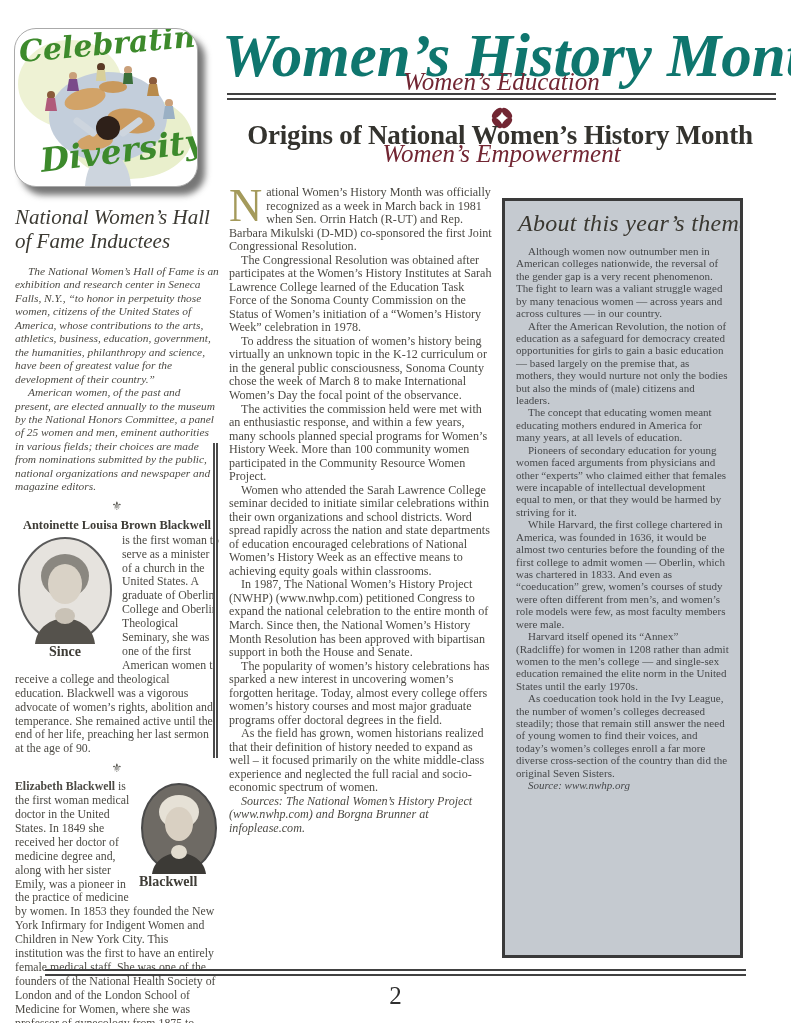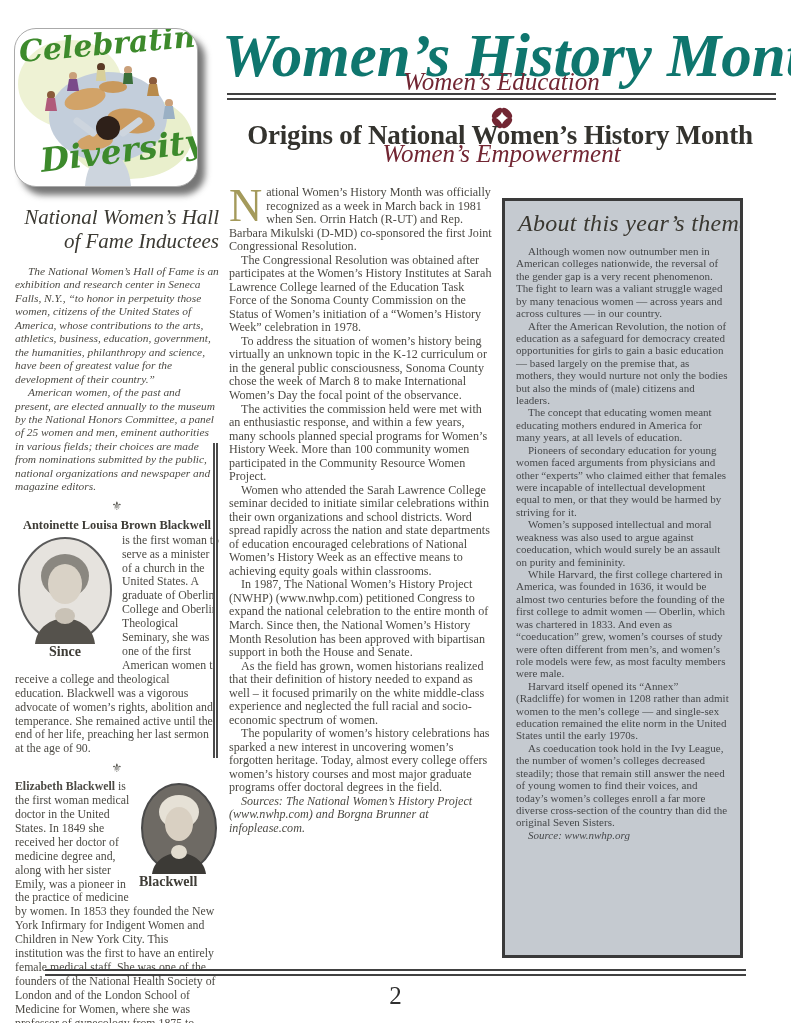--- a/index.html
+++ b/index.html
@@ -40,21 +40,21 @@
 
   .section-heading {
     position:absolute; left:222px; top:120px; width:556px;
     text-align:center; font-weight:bold; font-size:27px; color:#34332e;
     white-space:nowrap; letter-spacing:-0.2px;
   }
 
   
   .sidebar { position:absolute; left:15px; top:202px; width:204px; }
   .sidebar-heading {
-    font-style:italic; font-size:21px; line-height:1.12; text-align:right;
+    font-style:italic; font-size:21px; line-height:1.12; text-align:left;
     color:#3c3a33; margin:4px 0 12px 0; font-weight:normal;
   }
   .sb-intro { font-style:italic; font-size:11.4px; line-height:1.18; text-indent:13px; margin:0; color:#4c4a44; }
   .ornament { text-align:center; font-size:12px; color:#55544e; margin:5px 0 4px 0; }
   .inductee-name { text-align:center; font-weight:bold; font-size:12.4px; margin:0 0 1px 0; color:#3e3c36; }
   .inductee-text { font-size:11.8px; line-height:1.18; margin:0; color:#4c4a44; }
   .inductee-entry { overflow:visible; }
   .portrait-left  { float:left;  width:100px; margin:2px 7px 1px 0; text-align:center; }
   .portrait-right { float:right; width:80px;  margin:2px 0 1px 7px; }
   .portrait-caption { font-weight:bold; font-size:14px; color:#3e3c36; margin-top:2px; }
@@ -214,32 +214,31 @@
 
   <div class="col-divider"></div>
 
   <div class="article">
     <p class="first"><span class="drop-cap">N</span><span>ational Women’s History Month was officially recognized as a week in March back in 1981 when Sen. Orrin Hatch (R-UT) and Rep. Barbara Mikulski (D-MD) co-sponsored the first Joint Congressional Resolution.</span></p>
     <p>The Congressional Resolution was obtained after participates at the Women’s History Institutes at Sarah Lawrence College learned of the Education Task Force of the Sonoma County Commission on the Status of Women’s initiation of a “Women’s History Week” celebration in 1978.</p>
     <p>To address the situation of women’s history being virtually an unknown topic in the K-12 curriculum or in the general public consciousness, Sonoma County chose the week of March 8 to make International Women’s Day the focal point of the observance.</p>
     <p>The activities the commission held were met with an enthusiastic response, and within a few years, many schools planned special programs for Women’s History Week. More than 100 community women participated in the Community Resource Women Project.</p>
     <p>Women who attended the Sarah Lawrence College seminar decided to initiate similar celebrations within their own organizations and school districts. Word spread rapidly across the nation and state departments of education encouraged celebrations of National Women’s History Week as an effective means to achieving equity goals within classrooms.</p>
     <p>In 1987, The National Women’s History Project (NWHP) (www.nwhp.com) petitioned Congress to expand the national celebration to the entire month of March. Since then, the National Women’s History Month Resolution has been approved with bipartisan support in both the House and Senate.</p>
+    <p>The popularity of women’s history celebrations has sparked a new interest in uncovering women’s forgotten heritage. Today, almost every college offers women’s history courses and most major graduate programs offer doctoral degrees in the field.</p>
     <p>As the field has grown, women historians realized that their definition of history needed to expand as well – it focused primarily on the white middle-class experience and neglected the full racial and socio-economic spectrum of women.</p>
-    <p>The popularity of women’s history celebrations has sparked a new interest in uncovering women’s forgotten heritage. Today, almost every college offers women’s history courses and most major graduate programs offer doctoral degrees in the field.</p>
     <p class="sources">Sources: The National Women’s History Project (www.nwhp.com) and Borgna Brunner at infoplease.com.</p>
   </div>
 
   <div class="theme-box">
     <h2 class="theme-heading">About this year’s theme</h2>
     <p>Although women now outnumber men in American colleges nationwide, the reversal of the gender gap is a very recent phenomenon. The fight to learn was a valiant struggle waged by many tenacious women — across years and across cultures — in our country.</p>
     <p>After the American Revolution, the notion of education as a safeguard for democracy created opportunities for girls to gain a basic education — based largely on the premise that, as mothers, they would nurture not only the bodies but also the minds of (male) citizens and leaders.</p>
     <p>The concept that educating women meant educating mothers endured in America for many years, at all levels of education.</p>
     <p>Pioneers of secondary education for young women faced arguments from physicians and other “experts” who claimed either that females were incapable of intellectual development equal to men, or that they would be harmed by striving for it.</p>
-    <p>Women’s supposed intellectual and moral weakness was also used to argue against coeducation, which would surely be an assault on purity and femininity.</p>
     <p>While Harvard, the first college chartered in America, was founded in 1636, it would be almost two centuries before the founding of the first college to admit women — Oberlin, which was chartered in 1833. And even as “coeducation” grew, women’s courses of study were often different from men’s, and women’s role models were few, as most faculty members were male.</p>
     <p>Harvard itself opened its “Annex” (Radcliffe) for women in 1208 rather than admit women to the men’s college — and single-sex education remained the elite norm in the United States until the early 1970s.</p>
     <p>As coeducation took hold in the Ivy League, the number of women’s colleges decreased steadily; those that remain still answer the need of young women to find their voices, and today’s women’s colleges enroll a far more diverse cross-section of the country than did the original Seven Sisters.</p>
     <p class="theme-source">Source: www.nwhp.org</p>
   </div>
 
   <div class="dbl-rule footer-rule"></div>
   <div class="page-number">2</div>
 
 </div>

